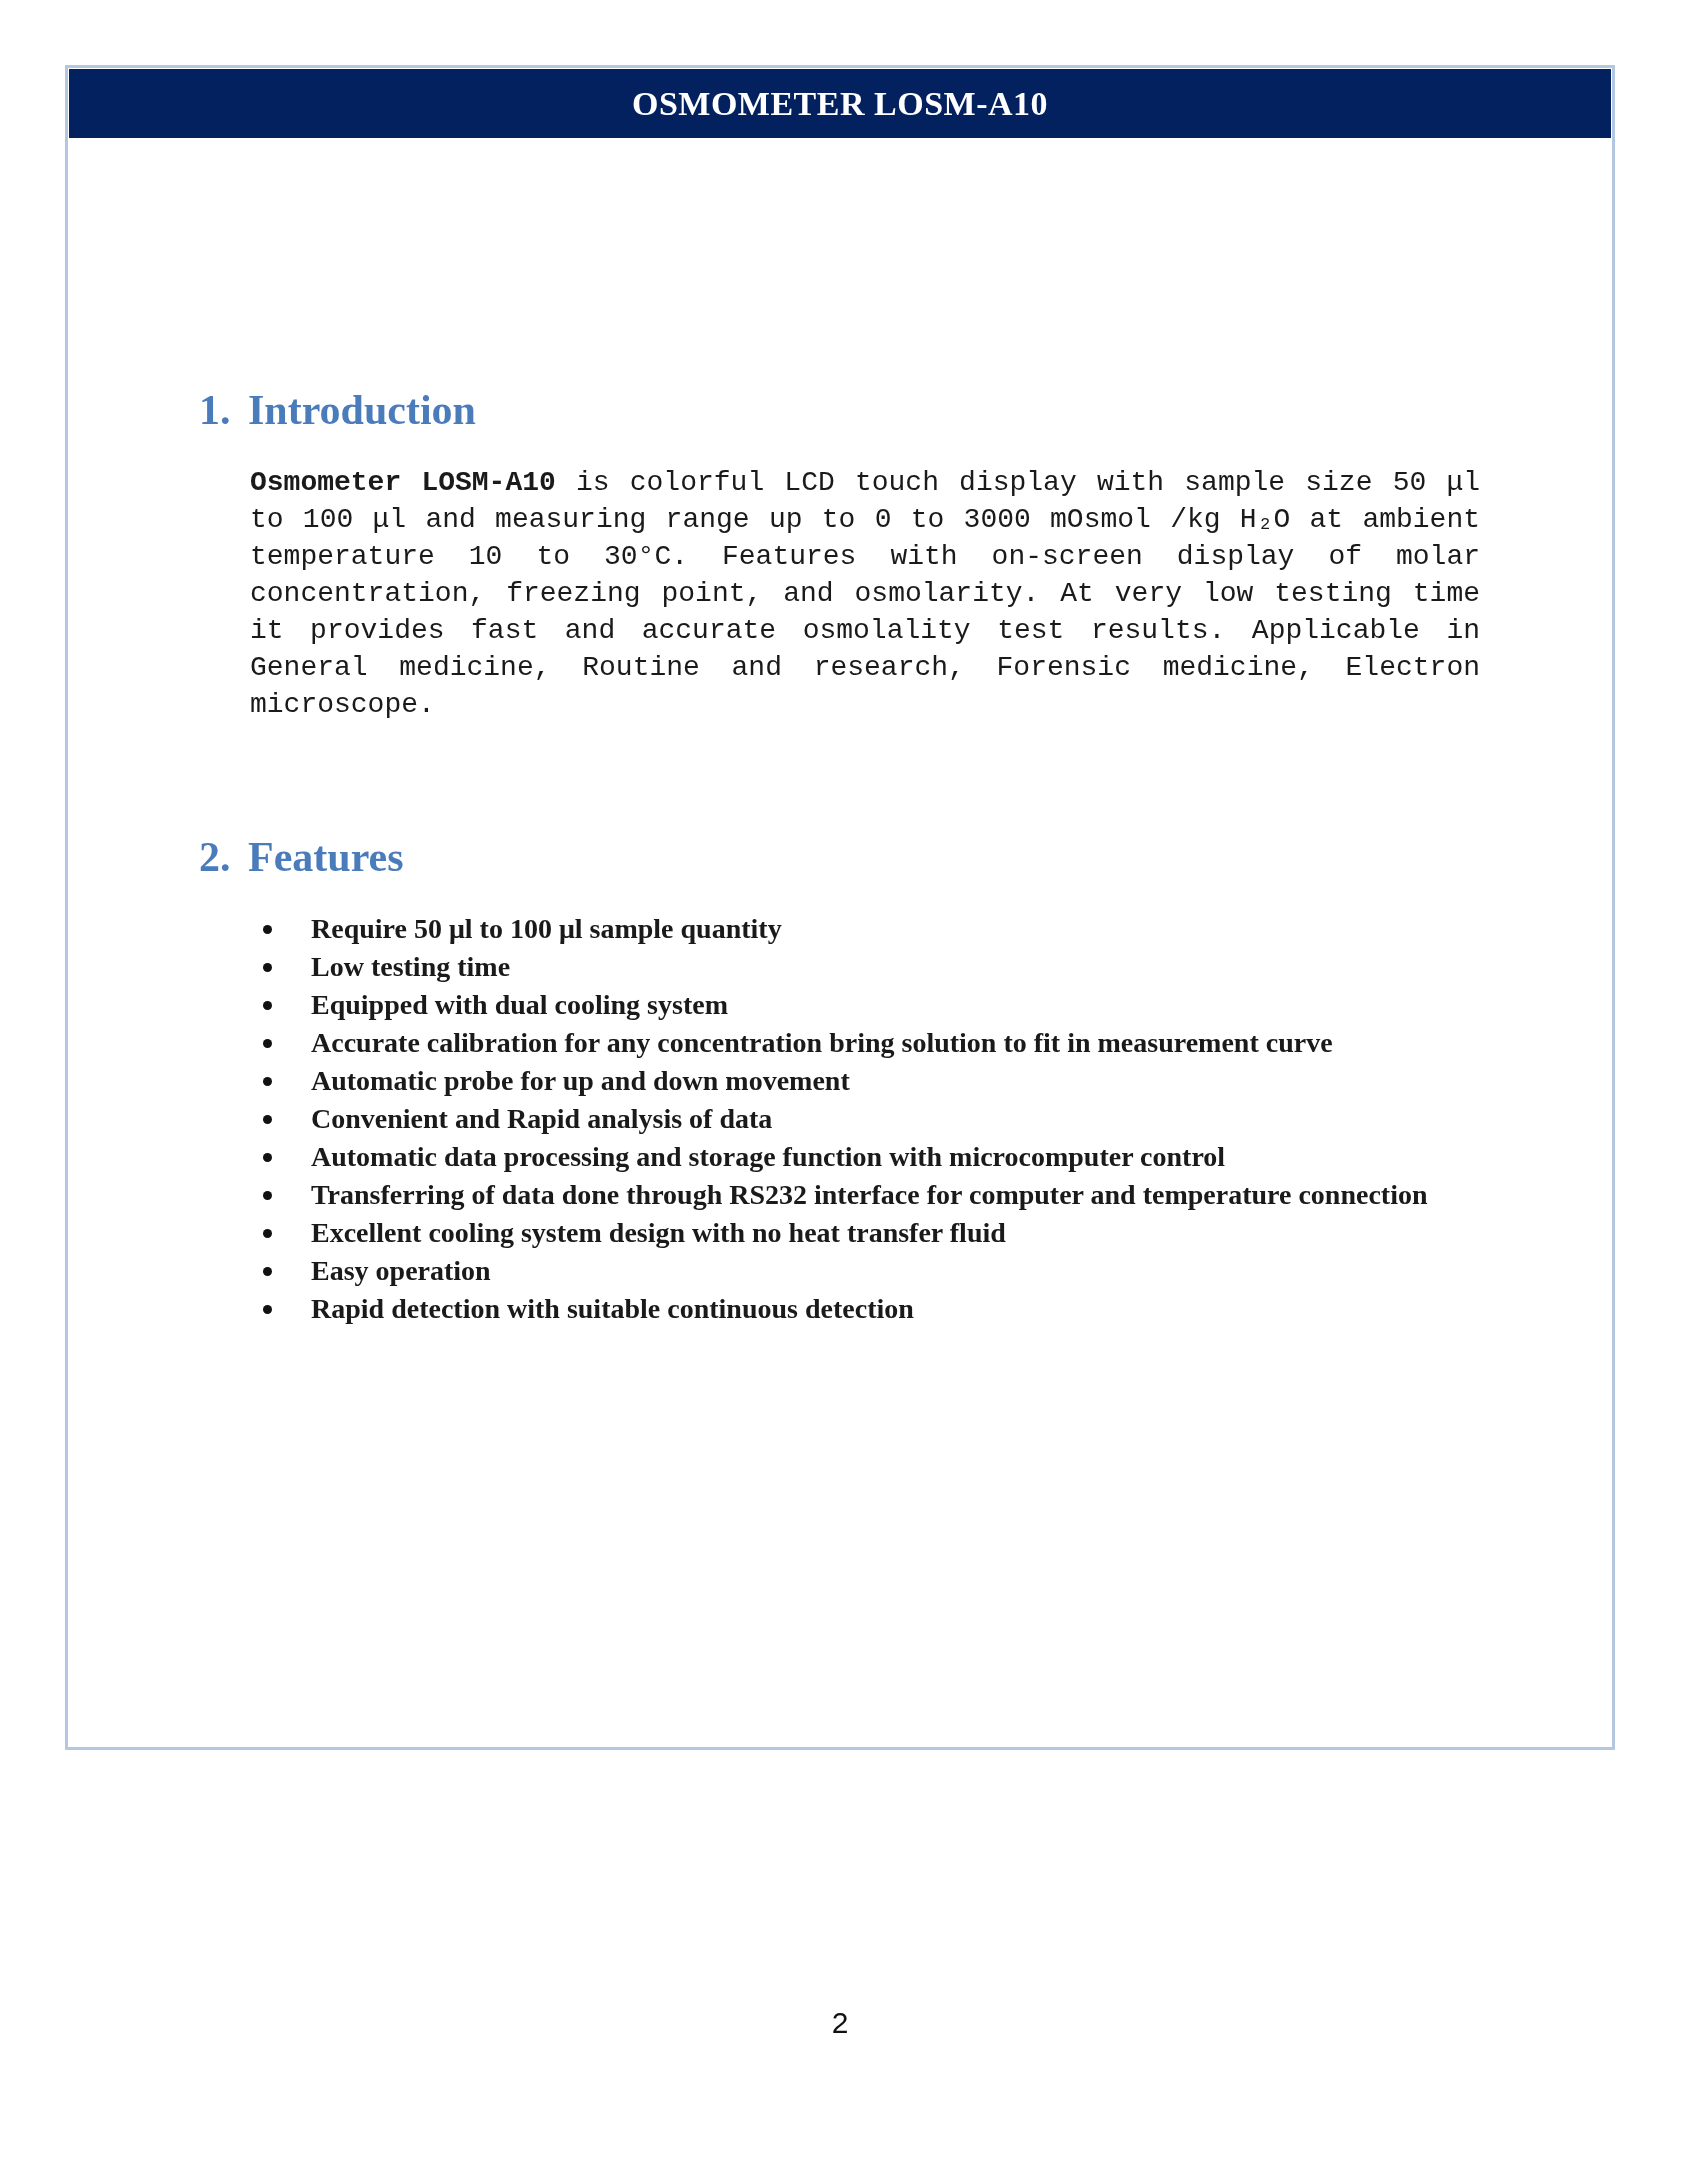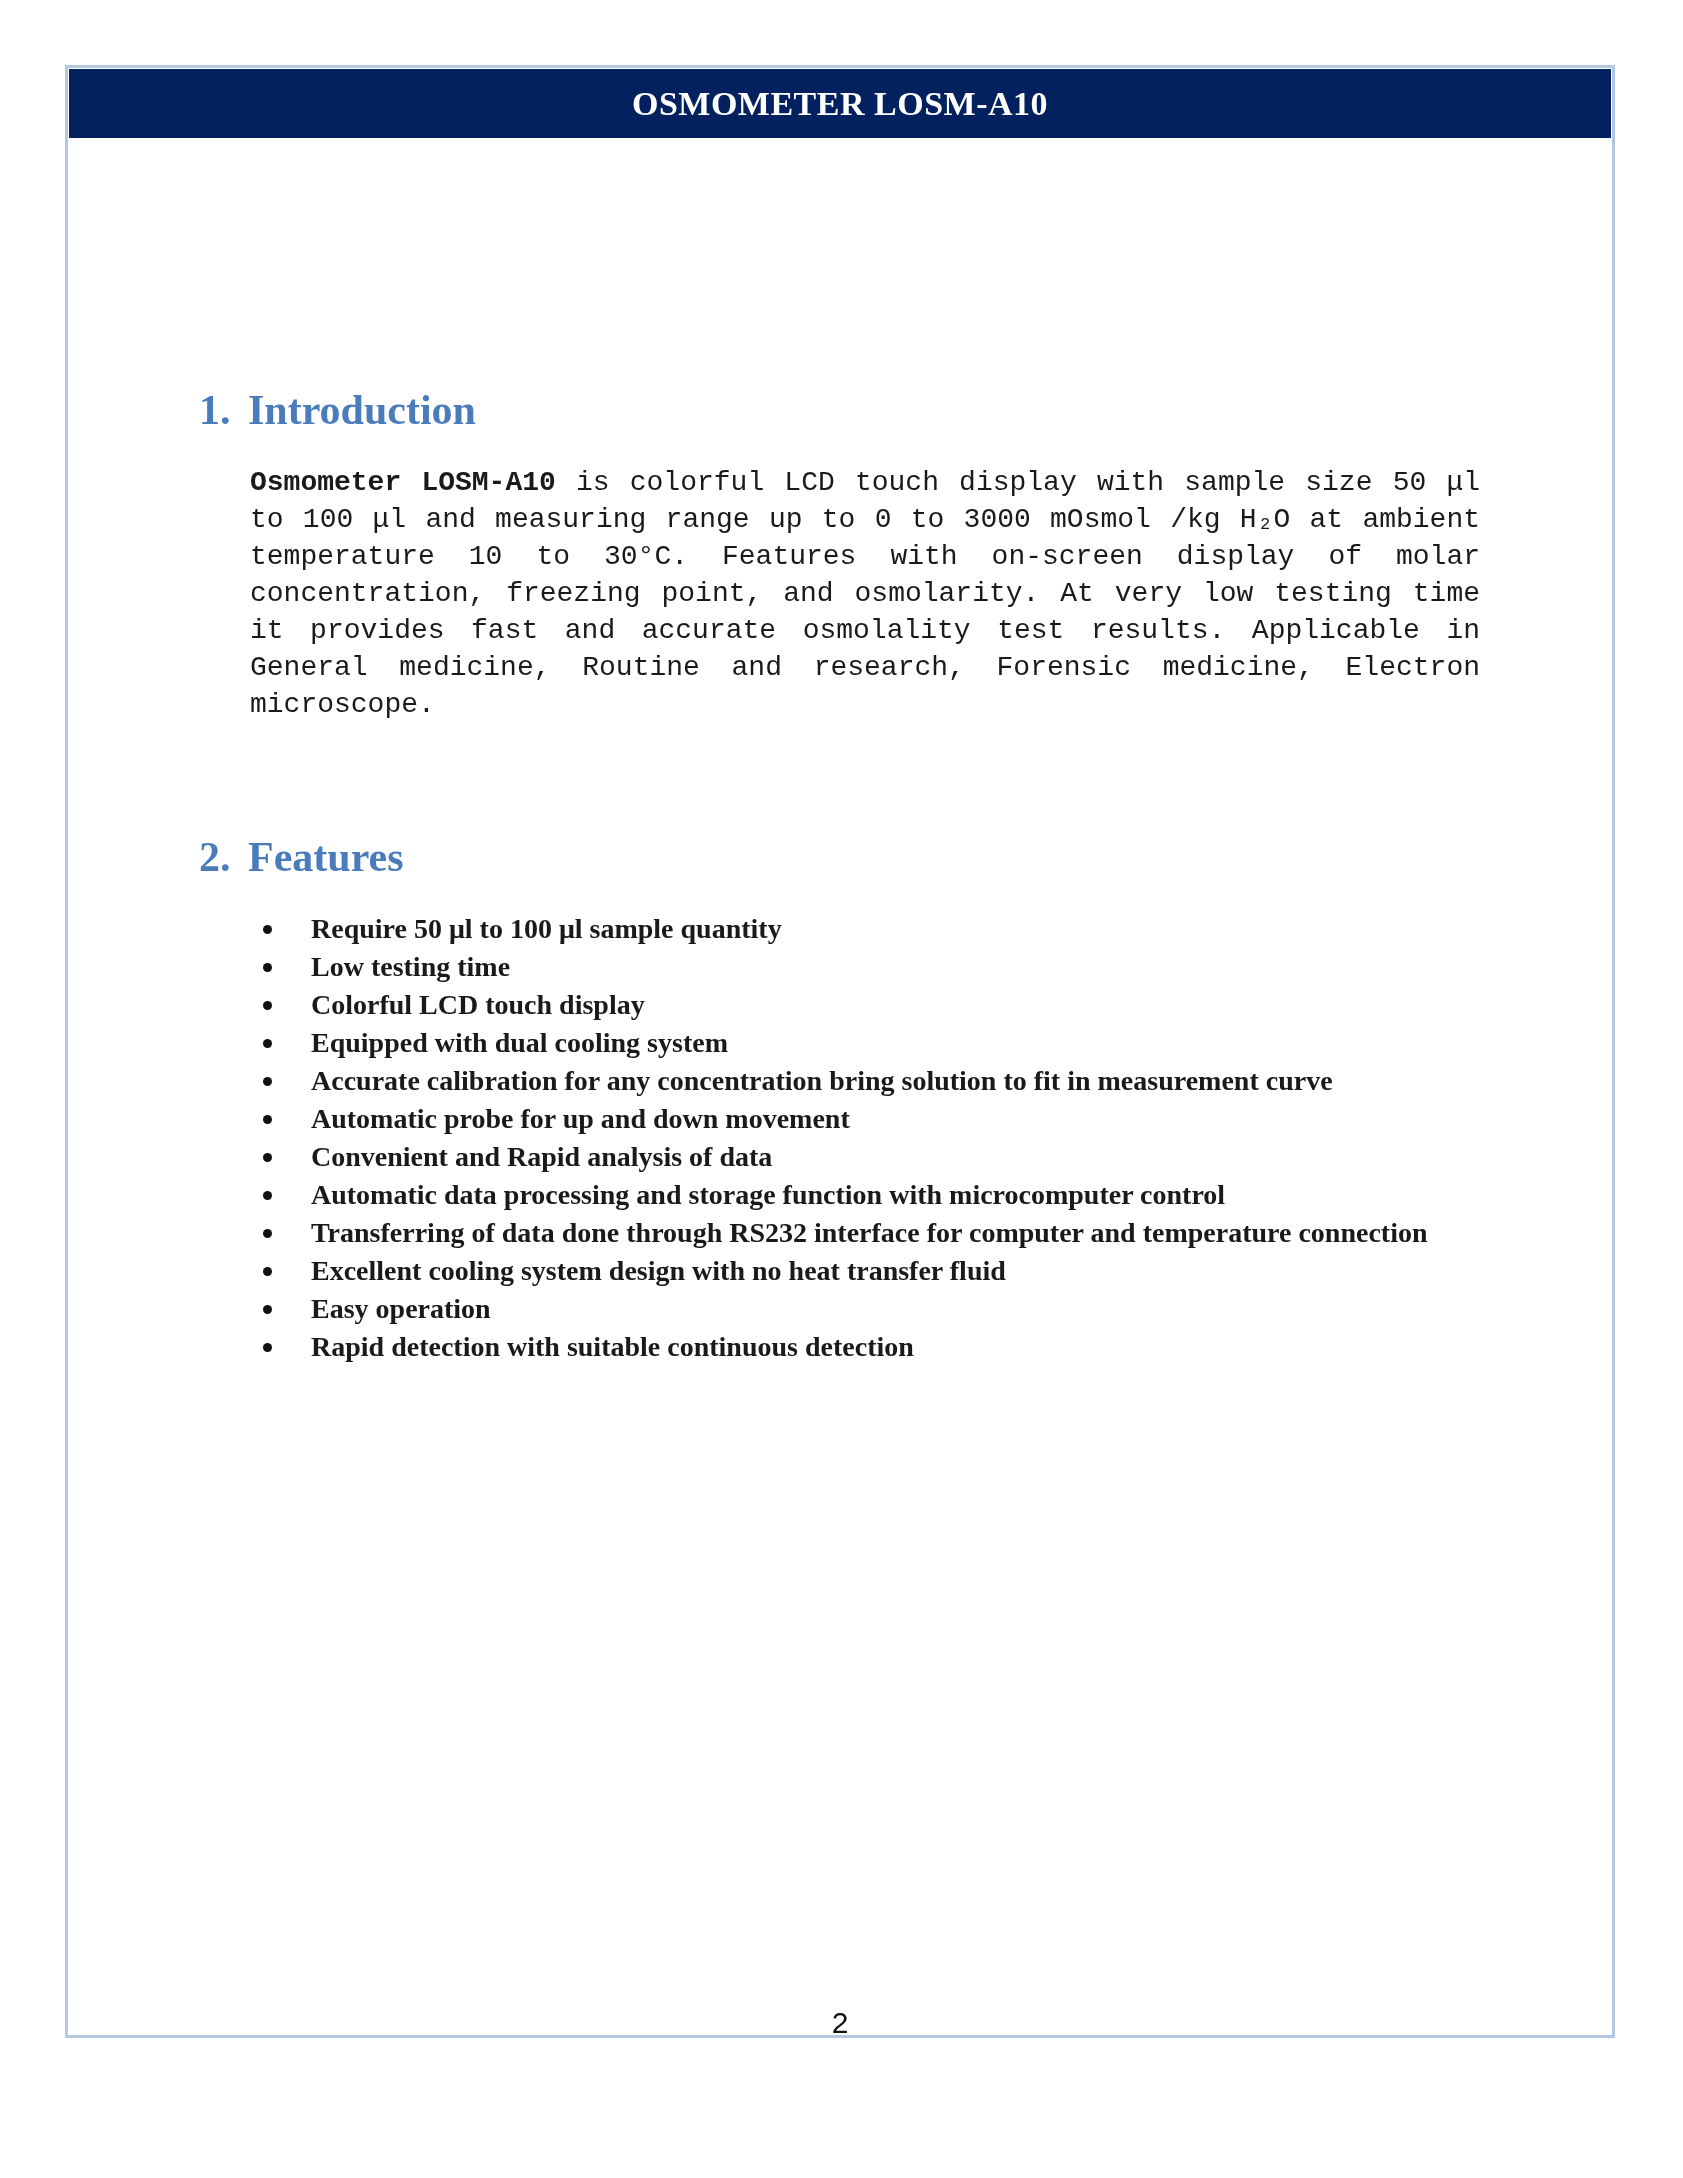--- a/index.html
+++ b/index.html
@@ -14,21 +14,21 @@
     position:relative;
     width:1683px;height:2178px;
     background:#ffffff;
     font-family:"Liberation Serif","DejaVu Serif",serif;
     color:var(--text);
     overflow:hidden;
   }
   .page-frame{
     position:absolute;
     left:65px;top:65px;
-    width:1550px;height:1973px;
+    width:1550px;height:1685px;
     border:3px solid var(--border_blue);
     background:#ffffff;
   }
   .titlebar{
     position:absolute;
     left:1px;right:1px;top:1px;
     height:69px;
     background:var(--navy);
     display:flex;align-items:center;justify-content:center;
   }
@@ -108,21 +108,20 @@
 
     <div class="section-heading heading-features">
       <span class="num">2.</span>
       <span class="txt">Features</span>
     </div>
 
     <ul class="features-list">
 
     <li>Require 50 μl to 100 μl sample quantity</li>
         <li>Low testing time</li>
-        <li>Colorful LCD touch display</li>
         <li>Equipped with dual cooling system</li>
         <li>Accurate calibration for any concentration bring solution to fit in measurement curve</li>
         <li>Automatic probe for up and down movement</li>
         <li>Convenient and Rapid analysis of data</li>
         <li>Automatic data processing and storage function with microcomputer control</li>
         <li>Transferring of data done through RS232 interface for computer and temperature connection</li>
         <li>Excellent cooling system design with no heat transfer fluid</li>
         <li>Easy operation</li>
         <li>Rapid detection with suitable continuous detection</li>
       </ul>

